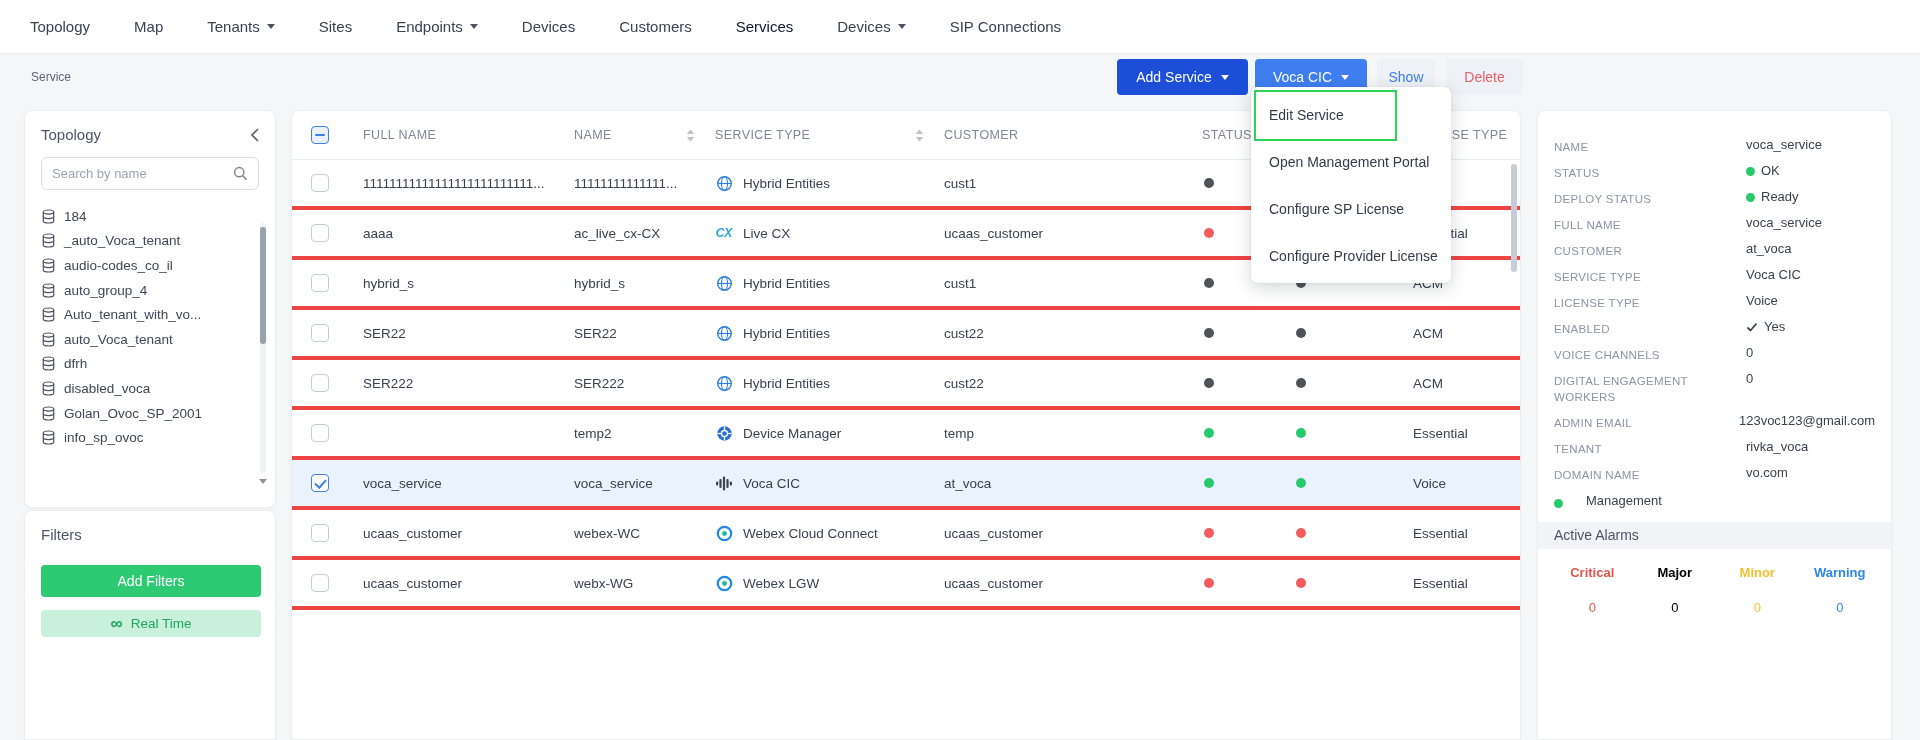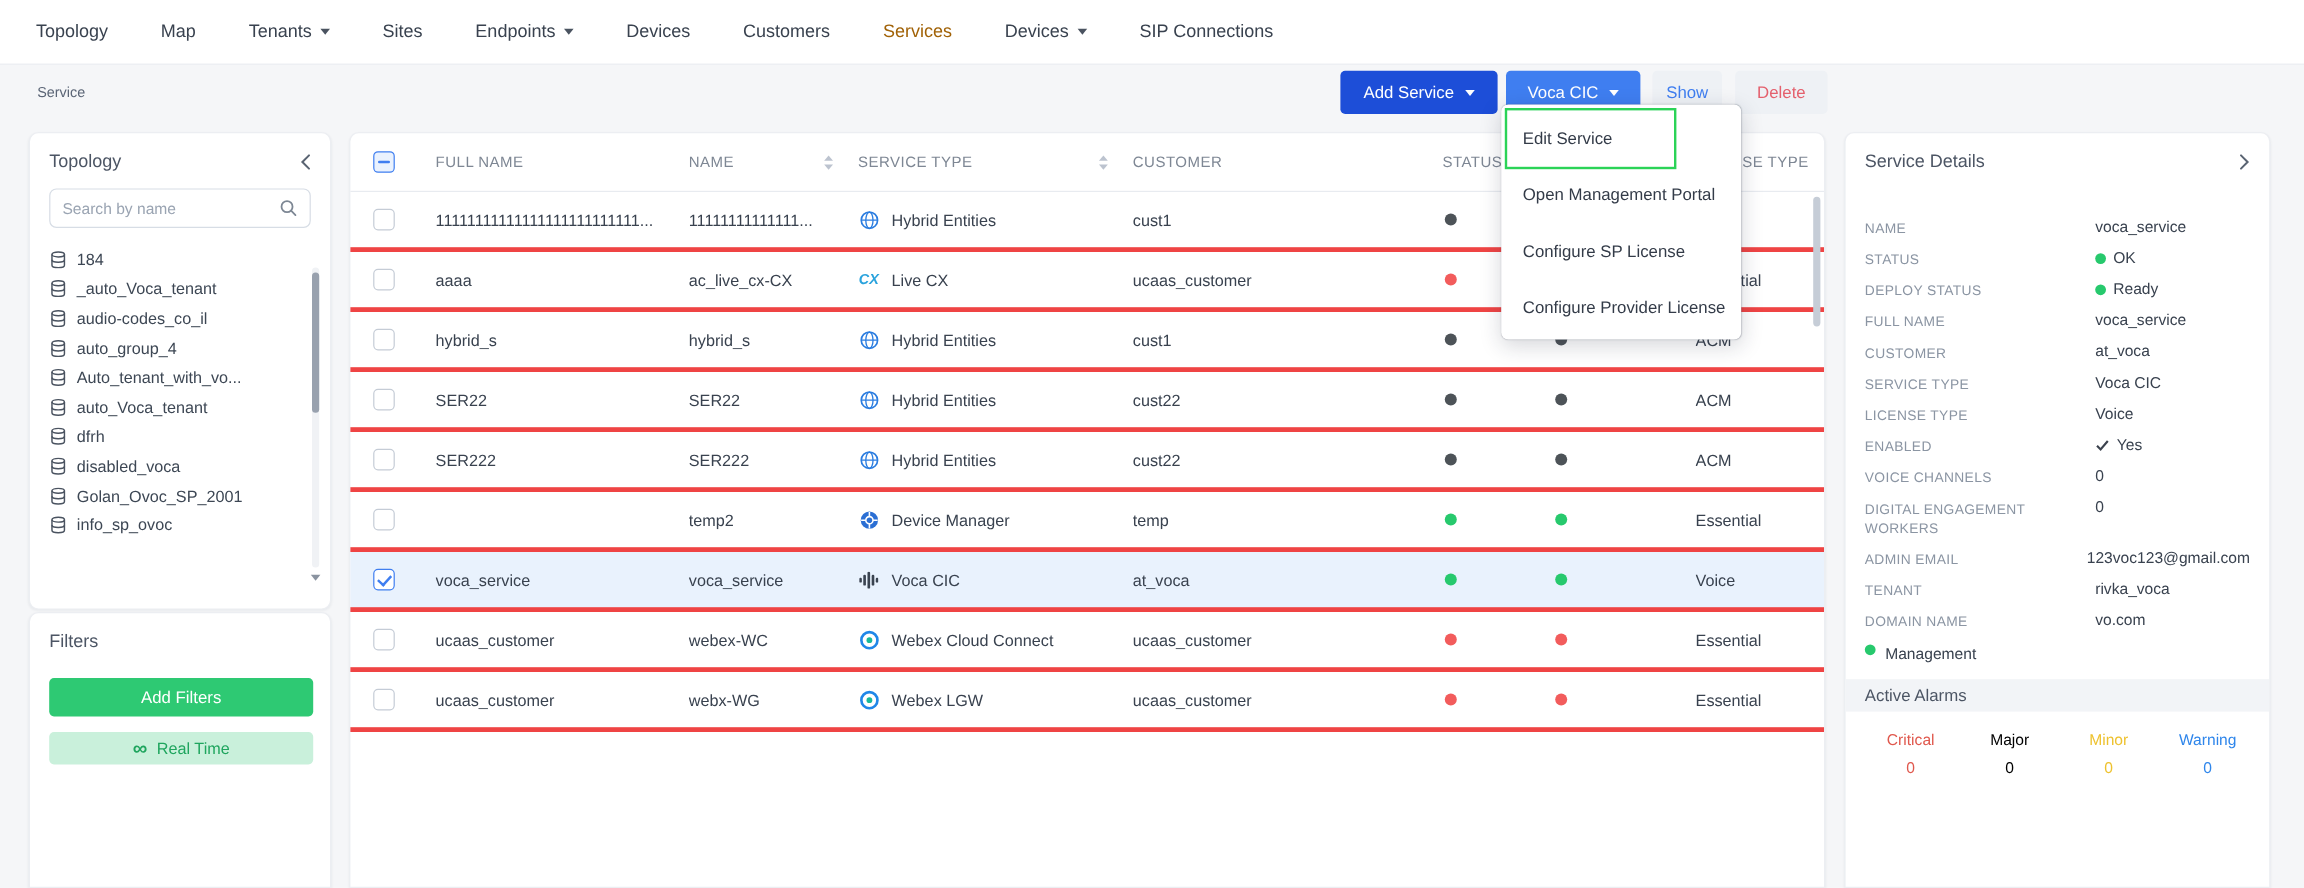--- a/index.html
+++ b/index.html
@@ -2,21 +2,21 @@
 <html><head>
 <meta charset="utf-8">
 <style>
   * { margin:0; padding:0; box-sizing:border-box; }
   html,body { width:1920px; height:740px; }
   body { font-family:"Liberation Sans","DejaVu Sans",sans-serif; background:#f5f6f8; position:relative; overflow:hidden; color:#39424f; }
 
   
   .topnav { position:absolute; top:0; left:0; width:1920px; height:54px; background:#fff; border-bottom:1px solid #e9ecf0; display:flex; align-items:center; padding-left:30px; gap:44px; z-index:10; }
   .nav-item { display:flex; align-items:center; gap:7px; font-size:15px; color:#39424f; cursor:pointer; white-space:nowrap; }
-  .nav-item.active { color:#a16207; }
+  .nav-item.active { color:#0f172a; }
   .caret { width:0; height:0; border-left:4.5px solid transparent; border-right:4.5px solid transparent; border-top:5px solid #4a5360; display:inline-block; }
 
   
   .toolbar-title { position:absolute; left:31px; top:70px; font-size:12px; color:#5b6576; }
   .toolbar-buttons { position:absolute; left:1117px; top:59px; display:flex; height:36px; z-index:5; }
   .btn { display:flex; align-items:center; justify-content:center; gap:9px; border:none; border-radius:4px; font-size:14px; font-family:inherit; cursor:pointer; }
   .btn .caret { border-top-color:#fff; }
   .btn-add { width:131px; background:#1d4ed8; color:#fff; }
   .btn-voca { width:112px; background:#3f7ef0; color:#fff; margin-left:7px; }
   .btn-show { width:58px; background:#eef1f5; color:#3f7ef0; margin-left:10px; }
@@ -68,25 +68,25 @@
   .dot.red { background:#f25c5c; }
   .dot.green { background:#27c96d; }
   .table-scroll { position:absolute; right:3px; top:53px; width:6px; height:108px; background:#c6cdd7; border-radius:3px; cursor:pointer; }
 
   
   .details-fields { padding:26px 16px 0; }
   .field-row { display:flex; align-items:flex-start; margin-bottom:8px; }
   .f-label { width:192px; font-size:11.5px; letter-spacing:.3px; color:#8b95a3; line-height:16px; padding-top:2px; }
   .f-value { flex:1; font-size:13px; color:#39424f; display:flex; align-items:center; gap:6px; line-height:16px; }
   .vdot { width:9px; height:9px; border-radius:50%; background:#27c96d; display:inline-block; }
-  .mgmt-row { display:flex; align-items:flex-start; gap:8px; padding:2px 16px 14px; font-size:13px; color:#39424f; cursor:pointer; }
+  .mgmt-row { display:flex; align-items:flex-end; gap:23px; padding:2px 16px 14px; font-size:13px; color:#39424f; cursor:pointer; }
   .alarms-header { background:#f2f4f7; height:27px; line-height:27px; padding-left:16px; font-size:14px; color:#4c5564; }
   .alarms-grid { display:flex; padding:16px 10px 0 13px; }
   .alarm { width:83px; text-align:center; }
-  .a-label { font-size:13px; font-weight:400; margin-bottom:8px; }
+  .a-label { font-size:13px; font-weight:700; margin-bottom:20px; }
   .a-value { font-size:13px; }
   .alarm.critical { color:#e0584d; }
   .alarm.major { color:#000000; }
   .alarm.minor { color:#eec22f; }
   .alarm.warning { color:#2f86eb; }
 
   
   .dropdown { position:absolute; left:1251px; top:87px; width:200px; background:#fff; border-radius:6px; padding:4px 0; box-shadow:0 5px 18px rgba(25,35,55,.18), 0 0 1px rgba(25,35,55,.25); z-index:50; }
   .dropdown-item { height:47px; display:flex; align-items:center; padding-left:18px; font-size:14px; color:#333b48; cursor:pointer; white-space:nowrap; }
   .highlight-box { position:absolute; left:1254px; top:90px; width:143px; height:51px; border:2px solid #2bd357; z-index:60; pointer-events:none; }
@@ -544,28 +544,20 @@
       </div>
       <div class="cell">
         <span class="dot red"></span>
       </div>
       <div class="cell">Essential</div>
     </div>
   <div class="table-scroll"></div>
 </div>
 
 <div class="card details-card">
-  <div class="panel-head">
-    <span>Service Details</span>
-    <span class="chev-btn">
-      <svg width="9" height="14" viewBox="0 0 9 14">
-          <path d="M1.5 1.5 7 7l-5.5 5.5" fill="none" stroke="#5a6472" stroke-width="1.7" stroke-linecap="round"></path>
-        </svg>
-    </span>
-  </div>
   <div class="details-fields">
     <div class="field-row">
         <div class="f-label">NAME</div>
         <div class="f-value">
 
           <span>voca_service</span>
         </div>
       </div>
       <div class="field-row">
         <div class="f-label">STATUS</div>

